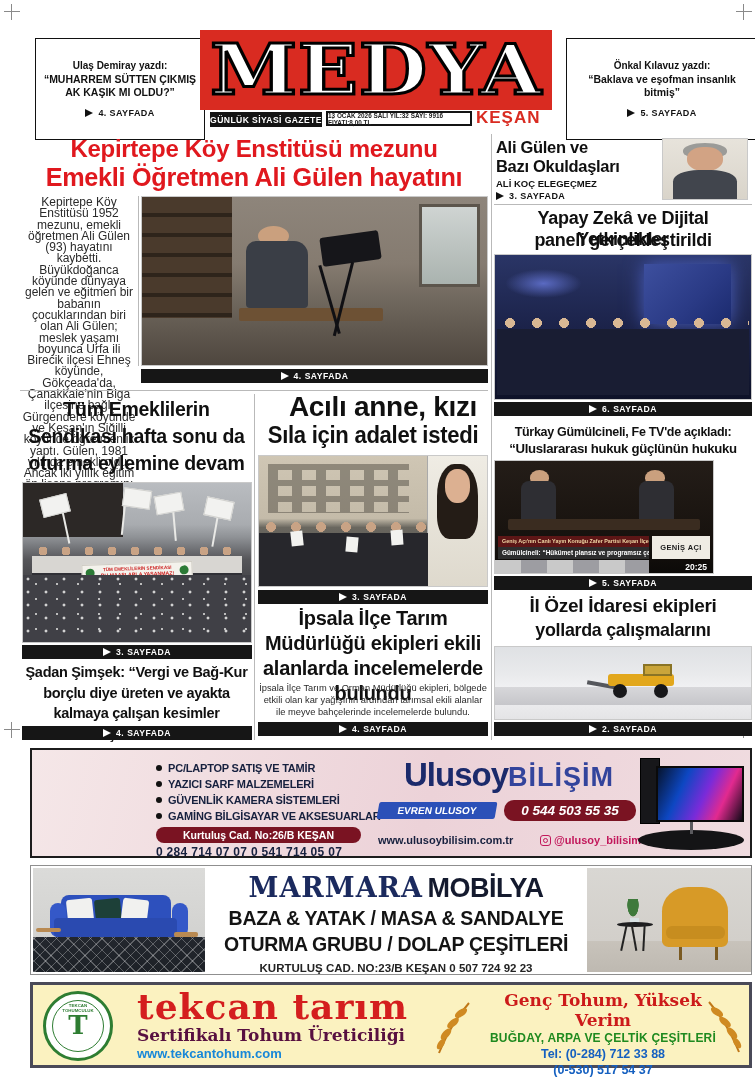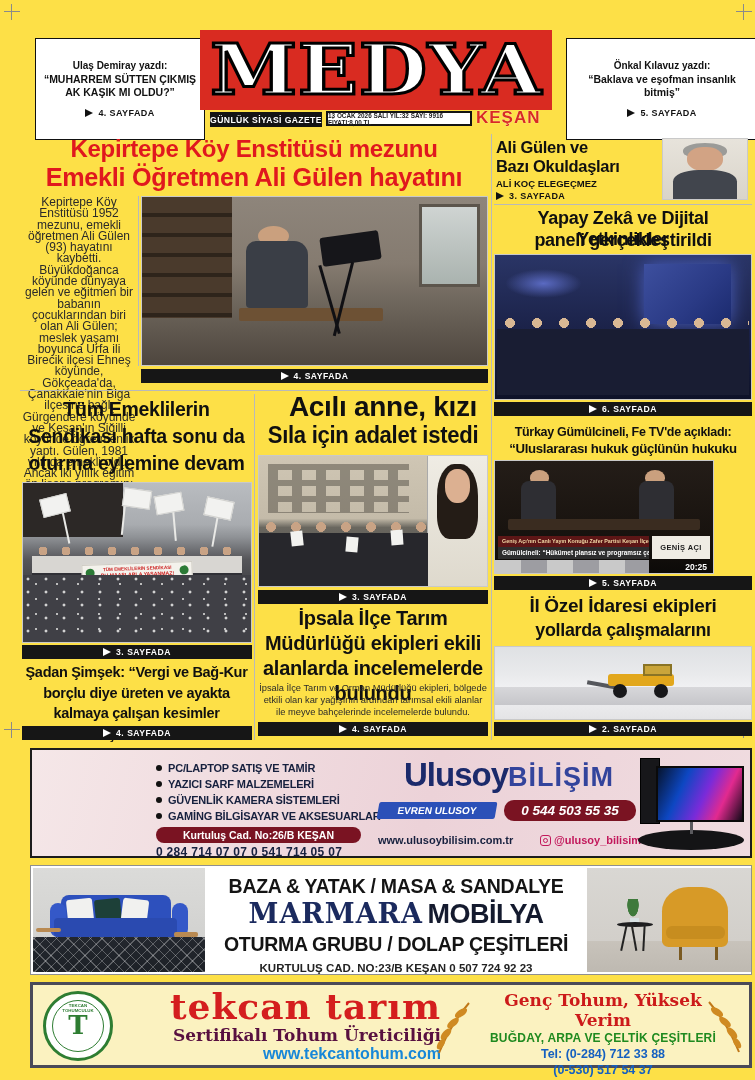--- a/index.html
+++ b/index.html
@@ -1,16 +1,16 @@
 <!DOCTYPE html>
 <html><head>
 <meta charset="utf-8">
 <style>
   html,body{margin:0;padding:0;background:#e9e9e9;}
-  #page{position:relative;width:755px;height:1080px;background:#fde047;margin:0 auto;
+  #page{position:relative;width:755px;height:1080px;background:#ffffff;margin:0 auto;
         font-family:"Liberation Sans",sans-serif;overflow:hidden;}
 
   
   .cross{position:absolute;width:16px;height:16px;}
   .cross::before{content:"";position:absolute;left:0;right:0;top:7px;height:1px;background:#8a8a8a;}
   .cross::after{content:"";position:absolute;top:0;bottom:0;left:7px;width:1px;background:#8a8a8a;}
 
   
   .teaser{position:absolute;border:1.5px solid #111;background:#fff;display:flex;flex-direction:column;
           align-items:center;justify-content:center;text-align:center;padding:4px;}
@@ -188,24 +188,24 @@
   .side-table{position:absolute;left:18%;top:52%;width:22%;height:5px;background:#1d1d1f;border-radius:50%;}
   .st-leg{position:absolute;width:2px;height:26%;background:#222;top:54%;}
   .plant{position:absolute;left:24%;top:30%;width:14px;height:20px;background:radial-gradient(ellipse at 50% 30%,#3f7a3c 0 55%,transparent 60%);}
   .plant-pot{position:absolute;left:26%;top:48%;width:9px;height:8px;background:#d8e2e4;}
 
   #ad-tekcan{border:3px solid #4a4a58;background:#fbf2c0;}
   .tk-logo{position:absolute;left:10px;top:6px;width:70px;height:70px;border-radius:50%;background:#fff;border:3px solid #2e7d32;box-sizing:border-box;}
   .tk-logo .ring{position:absolute;inset:6px;border:1px solid #2e7d32;border-radius:50%;}
   .tk-logo .sym{position:absolute;left:50%;top:50%;transform:translate(-50%,-52%);font-weight:900;font-size:26px;color:#2e7d32;font-family:"DejaVu Serif",serif;}
   .tk-logo .arc{position:absolute;left:10px;right:10px;top:9px;font-size:4.4px;font-weight:bold;color:#2e7d32;text-align:center;}
-  .tk-brand{position:absolute;left:88px;top:2px;width:320px;text-align:right;}
+  .tk-brand{position:absolute;left:104px;top:2px;width:320px;text-align:left;}
   .tk-brand .b{font-family:"DejaVu Serif",serif;font-weight:900;font-size:36px;color:#d41e1e;letter-spacing:1px;line-height:38px;}
   .tk-brand .s{font-family:"DejaVu Serif",serif;font-weight:bold;font-size:17px;color:#581040;line-height:20px;}
-  .tk-brand .w{font-size:16px;font-weight:bold;color:#1787d8;line-height:18px;}
+  .tk-brand .w{font-size:13px;font-weight:bold;color:#1787d8;line-height:18px;}
   .tk-right{position:absolute;left:448px;top:5px;width:244px;text-align:center;}
   .tk-right .r1{font-family:"DejaVu Serif",serif;font-weight:900;font-size:17px;color:#cc1a1a;line-height:20px;}
   .tk-right .r2{font-size:12px;font-weight:900;color:#1f8a1f;line-height:16px;letter-spacing:.2px;}
   .tk-right .r3{font-size:12.5px;font-weight:900;color:#1560c0;line-height:16px;}
   .wheat{position:absolute;}
 </style>
 </head>
 <body>
 
 <div id="page">
@@ -428,25 +428,25 @@
       <div class="sofa-arm" style="left:10%;"></div>
       <div class="sofa-arm" style="right:10%;"></div>
       <div class="pillow" style="left:20%;"></div>
       <div class="pillow green" style="left:36%;"></div>
       <div class="pillow" style="left:52%;transform:rotate(7deg);"></div>
       <div class="sofa-seat"></div>
       <div class="mm-table" style="left:2%;"></div>
       <div class="mm-table" style="right:4%;top:62%;"></div>
     </div>
     <div style="position:absolute;left:180px;top:6px;width:370px;text-align:center;">
-      <div style="font-size:19.5px;font-weight:900;color:#141414;margin-top:3px;letter-spacing:-.3px;">BAZA &amp; YATAK / MASA &amp; SANDALYE</div>
       <div>
         <span style="font-family:'DejaVu Serif',serif;font-weight:bold;font-size:27px;color:#1b2a5e;letter-spacing:1px;">MARMARA</span>
         <span style="font-size:27px;font-weight:900;color:#141a2e;letter-spacing:-.5px;">MOBİLYA</span>
       </div>
+      <div style="font-size:19.5px;font-weight:900;color:#141414;margin-top:3px;letter-spacing:-.3px;">BAZA &amp; YATAK / MASA &amp; SANDALYE</div>
       <div style="font-size:19.5px;font-weight:900;color:#141414;margin-top:3px;letter-spacing:-.3px;">OTURMA GRUBU / DOLAP ÇEŞİTLERİ</div>
       <div style="font-size:11.5px;font-weight:bold;color:#222;margin-top:6px;">KURTULUŞ CAD. NO:23/B KEŞAN 0 507 724 92 23</div>
     </div>
     <div class="mm-photo mm-right">
       <div class="chair"></div>
       <div class="chair-seat"></div>
       <div class="chair-leg" style="right:20%;"></div>
       <div class="chair-leg" style="right:42%;"></div>
       <div class="plant"></div>
       <div class="plant-pot"></div>

